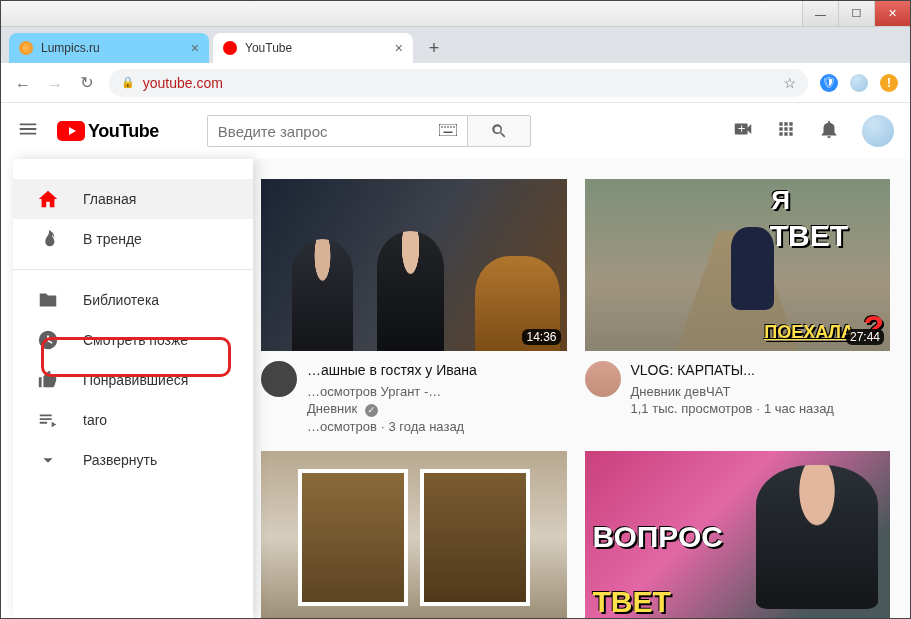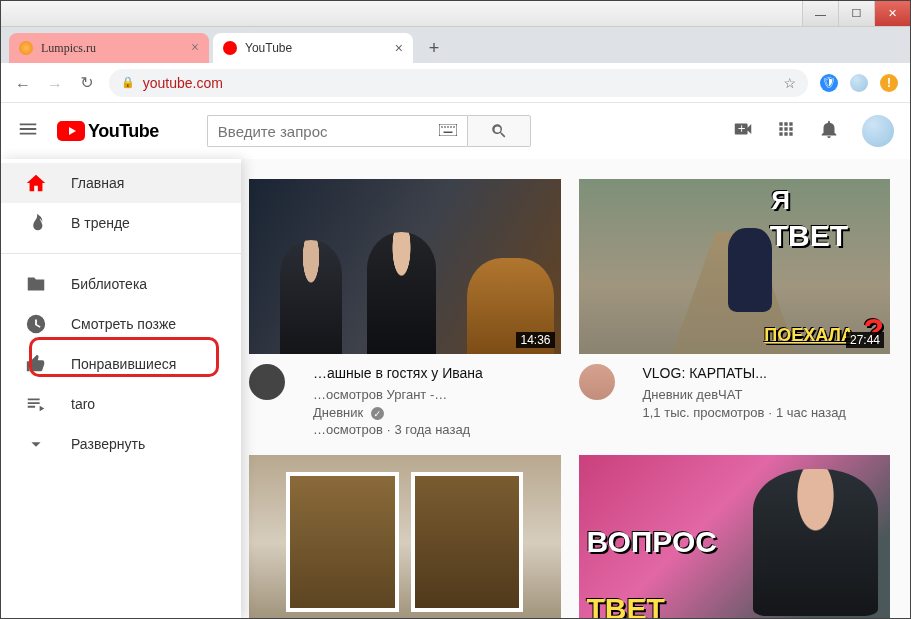--- a/index.html
+++ b/index.html
@@ -49,21 +49,21 @@
     background: #fff;
     border-radius: 8px 8px 0 0;
     display: flex;
     align-items: center;
     padding: 0 10px;
     font-size: 12px;
     color: #333;
     margin-right: 4px;
     position: relative;
   }
-  .tab.inactive { background: #fca5a5; font-family: Liberation Serif, serif; }
+  .tab.inactive { background: #7dd3fc; }
   .tab .favicon { width: 14px; height: 14px; margin-right: 8px; border-radius: 50%; display: inline-block; }
   .tab .tab-x { margin-left: auto; color: #666; font-size: 14px; }
   .newtab-btn {
     width: 26px; height: 26px;
     display: flex; align-items: center; justify-content: center;
     color: #555; font-size: 18px; border-radius: 50%;
     margin-left: 4px; margin-bottom: 2px;
   }
 
   
@@ -134,23 +134,24 @@
   .yt-header-right .hicon { color: #606060; }
   .avatar-circle { width: 32px; height: 32px; border-radius: 50%; background: radial-gradient(circle at 35% 30%, #cde4f5, #9cc6e4); }
 
   
   .yt-body { display: flex; height: calc(100% - 26px - 36px - 40px - 56px); position: relative; }
 
   
   .sidebar {
     width: 240px;
     background: #fff;
-    padding-top: 4px;
+    padding-top: 20px;
     box-shadow: 3px 0 12px rgba(0,0,0,0.15);
     z-index: 5;
+    margin-left: 12px;
   }
   .side-item {
     height: 40px;
     display: flex;
     align-items: center;
     padding: 0 24px;
     font-size: 14px;
     color: #333;
     gap: 24px;
     cursor: pointer;
@@ -189,30 +190,30 @@
     overflow: hidden;
   }
   .thumb .dur {
     position: absolute;
     bottom: 6px; right: 6px;
     background: rgba(0,0,0,0.85);
     color: #fff;
     font-size: 12px;
     font-weight: 500;
     padding: 1px 4px;
-    border-radius: 0;
+    border-radius: 6px;
   }
   .thumb-overlay-text {
     position: absolute; color: #fff; font-weight: 900;
     text-shadow: 2px 2px 0 #000, -1px -1px 0 #000;
     font-family: Impact, sans-serif;
   }
   .meta-row { display: flex; gap: 10px; padding-top: 10px; }
   .chan-ava { width: 36px; height: 36px; border-radius: 50%; background: #ccc; flex-shrink: 0; }
-  .meta-text { font-size: 13px; color: #606060; line-height: 1.35; margin-left: 18px; }
+  .meta-text { font-size: 13px; color: #606060; line-height: 1.35; }
   .vid-title { font-size: 14px; color: #111; font-weight: 500; margin-bottom: 3px; }
   .verified { display: inline-flex; width: 13px; height: 13px; background: #888; border-radius: 50%; color: #fff; font-size: 9px; align-items: center; justify-content: center; margin-left: 4px; }
 
   
   .t1 { background: linear-gradient(120deg,#1a2433 0%, #3d414a 50%, #654321 100%); }
   .t2 { background: linear-gradient(#7e9079, #a09680 60%, #8a8370); }
   .t3 { background: linear-gradient(#b8a88f, #d6cdbd 50%, #9a8c73); }
   .t4 { background: linear-gradient(135deg,#c9407c,#e267a5 40%, #4a585a 80%); }
 </style>
 </head>

